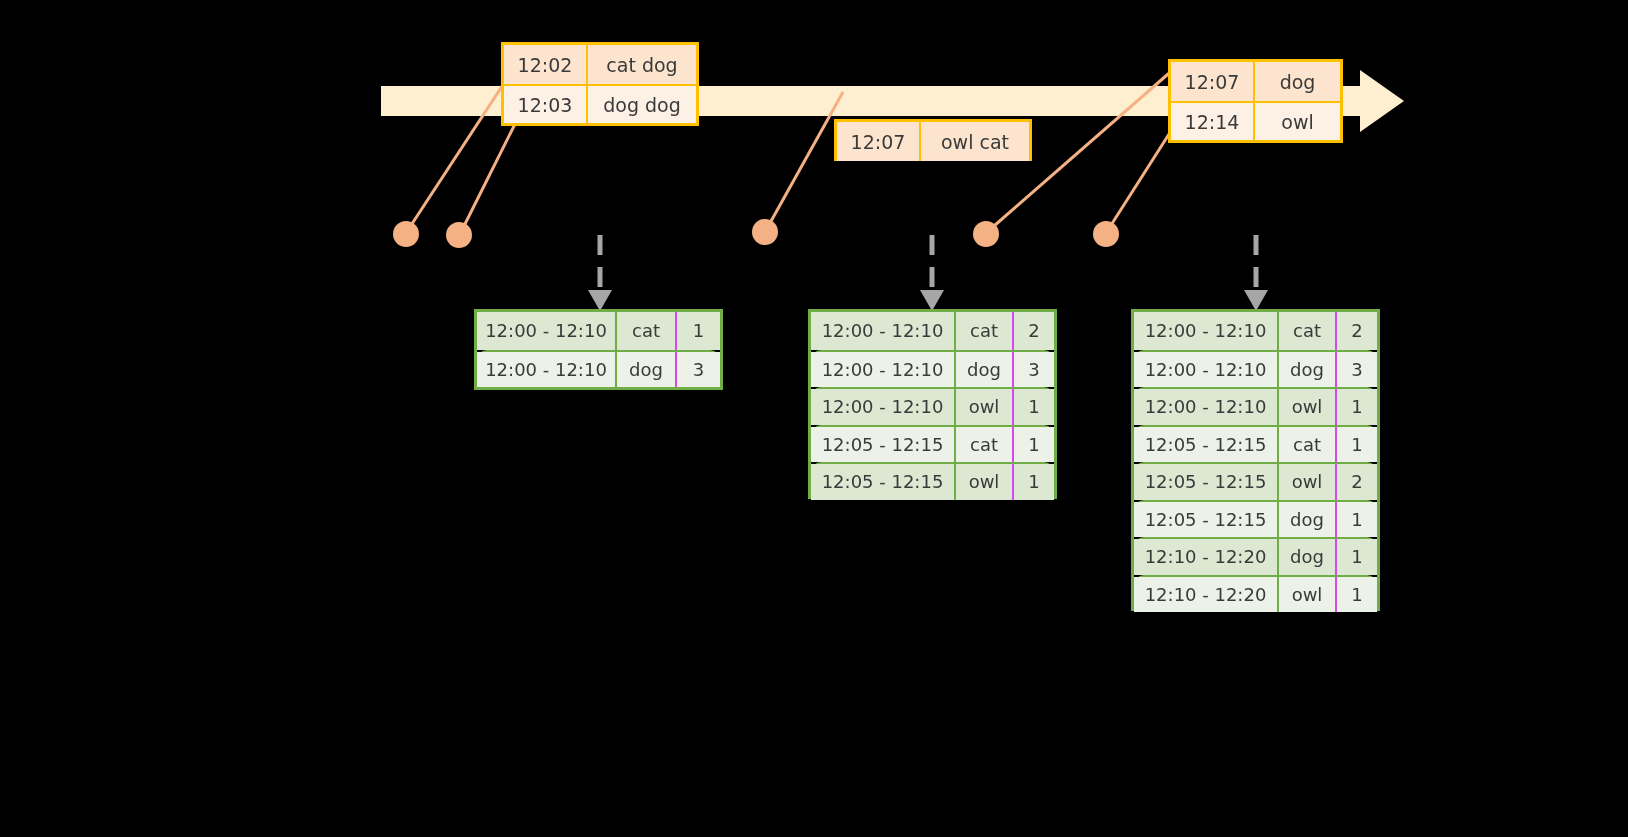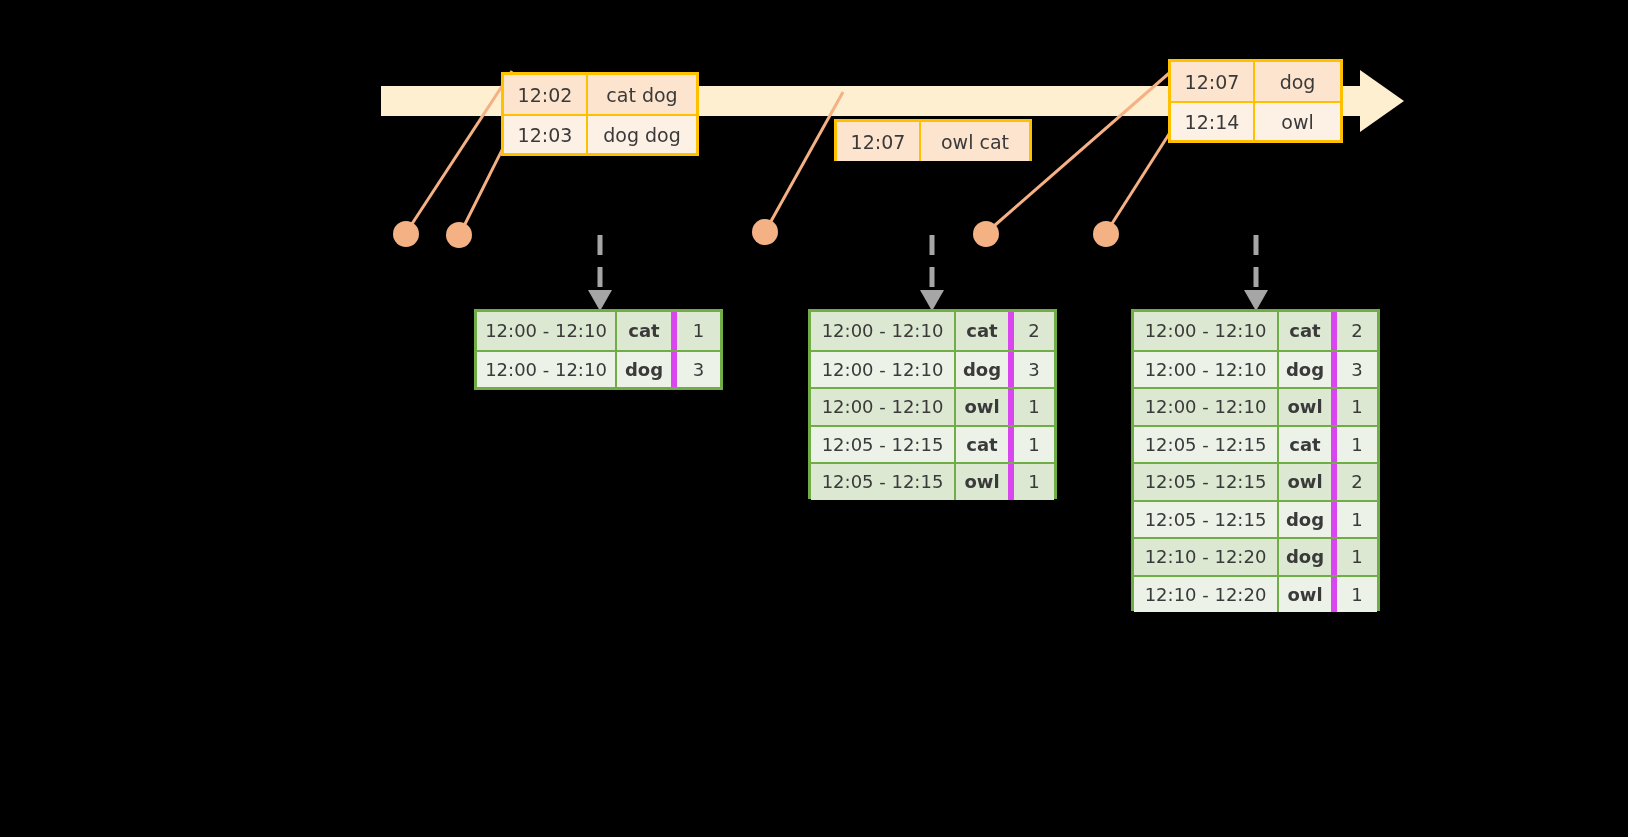--- a/index.html
+++ b/index.html
@@ -15,28 +15,28 @@
   .evt .c-time{width:84px;box-sizing:border-box;display:flex;align-items:center;
                justify-content:center;border-right:2px solid #FFC000;
                font-size:19px;color:#3a3a3a;}
   .evt .c-words{flex:1;box-sizing:border-box;display:flex;align-items:center;
                 justify-content:center;font-size:19px;color:#3a3a3a;padding:0 12px;}
   .r-dark .c-time,.r-dark .c-words{background:#FCE4CE;}
   .r-light .c-time,.r-light .c-words{background:#FDF1E6;}
 
   
   .tbl{position:absolute;border:3px solid #70AD47;box-sizing:border-box;}
-  .tbl .trow{display:flex;height:37.5px;box-sizing:border-box;}
+  .tbl .trow{display:flex;height:37.5px;box-sizing:border-box;border-radius:10px;}
   .tbl .trow + .trow{border-top:2px solid #70AD47;}
   .tbl .t-win{box-sizing:border-box;display:flex;align-items:center;
               justify-content:center;border-right:2px solid #70AD47;
               font-size:18px;color:#3a3a3a;}
   .tbl .t-word{box-sizing:border-box;display:flex;align-items:center;
-               justify-content:center;border-right:6px solid #d946ef;
-               font-size:18px;color:#3a3a3a;font-weight:bold;}
+               justify-content:center;border-right:2px solid #d946ef;
+               font-size:18px;color:#3a3a3a;}
   .tbl .t-cnt{box-sizing:border-box;display:flex;align-items:center;
               justify-content:center;font-size:18px;color:#3a3a3a;}
   .shade-a .t-win,.shade-a .t-word,.shade-a .t-cnt{background:#DCE8D2;}
   .shade-b .t-win,.shade-b .t-word,.shade-b .t-cnt{background:#EDF2E8;}
 </style>
 </head>
 <body>
 
 <div class="stage">
 
@@ -72,21 +72,21 @@
         <line x1="932" y1="235" x2="932" y2="293" stroke-dasharray="20,12"></line>
         <polygon points="920,290 944,290 932,311" stroke="none"></polygon>
       </g>
       <g>
         <line x1="1256" y1="235" x2="1256" y2="293" stroke-dasharray="20,12"></line>
         <polygon points="1244,290 1268,290 1256,311" stroke="none"></polygon>
       </g>
     </g>
   </svg>
 
-  <div class="evt" style="left:501px;top:72px;width:198px;height:84px;">
+  <div class="evt" style="left:501px;top:42px;width:198px;height:84px;">
     <div class="row r-dark">
       <div class="c-time">12:02</div>
       <div class="c-words">cat dog</div>
     </div>
     <div class="row r-light">
       <div class="c-time">12:03</div>
       <div class="c-words">dog dog</div>
     </div>
   </div>
 

